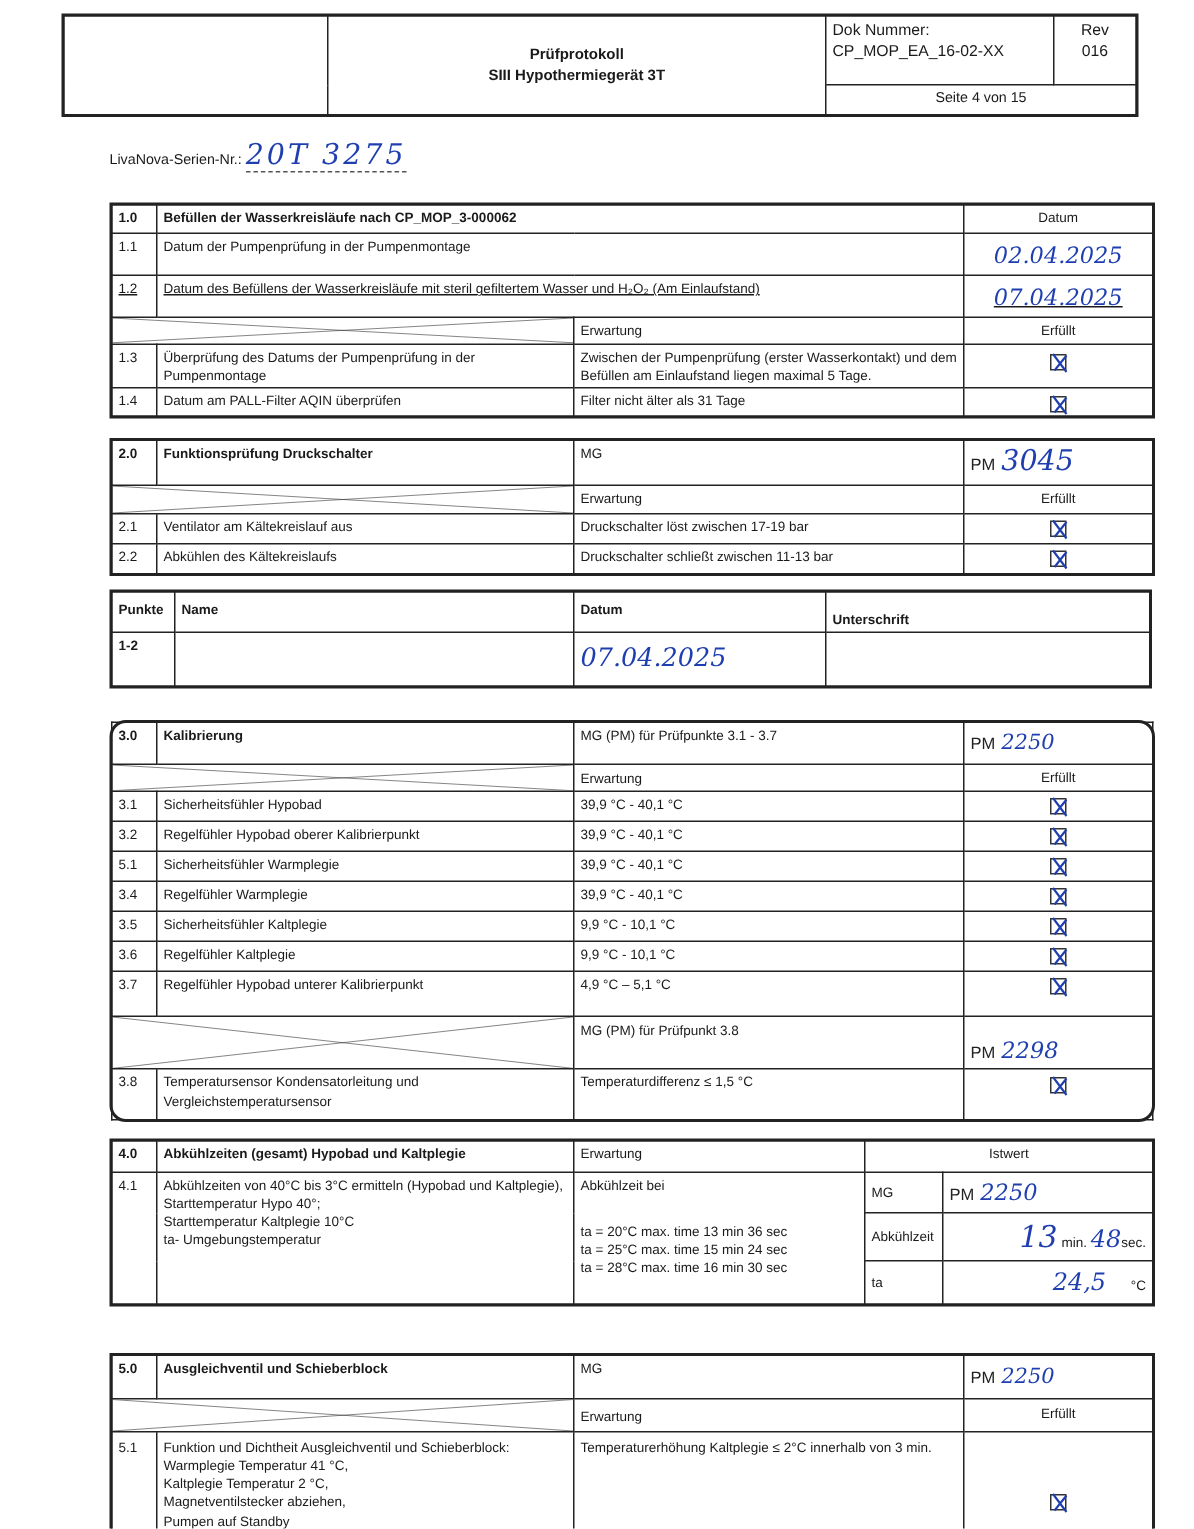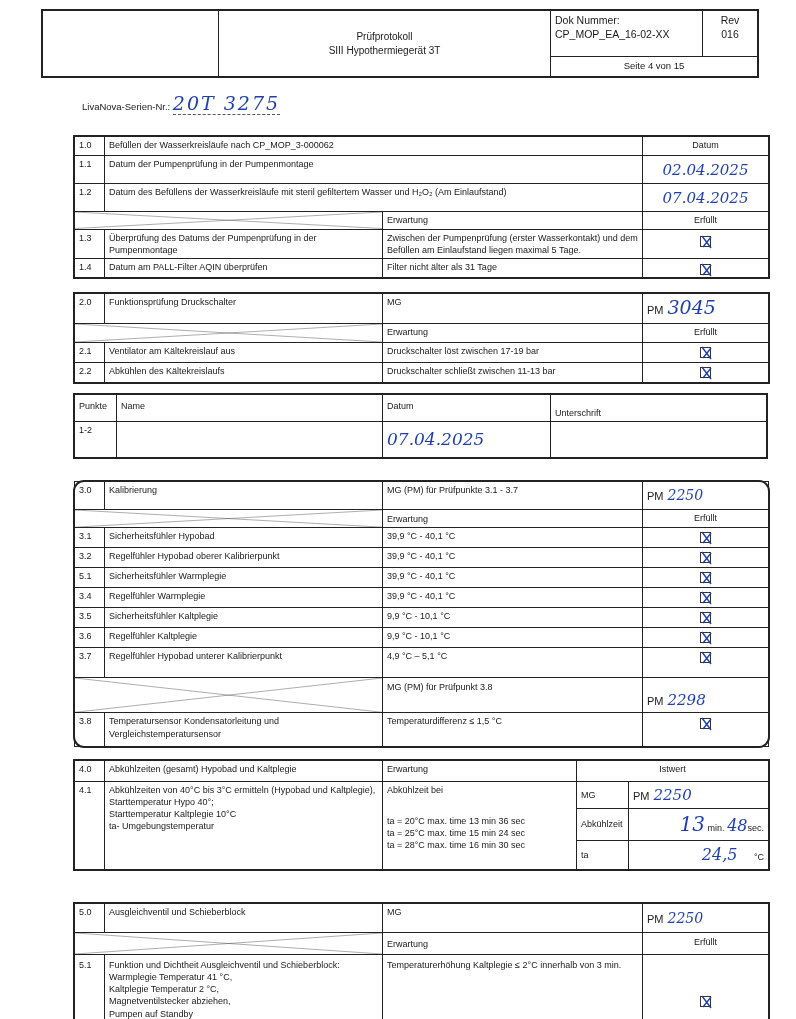--- a/index.html
+++ b/index.html
@@ -5,21 +5,21 @@
     * { box-sizing: border-box; }
     html, body { margin: 0; padding: 0; }
     body {
       width: 796px; height: 1019px; background: #ffffff; position: relative; overflow: hidden;
       font-family: "Liberation Sans", sans-serif; color: #1a1a1a;
     }
     .abs { position: absolute; }
     table { border-collapse: collapse; position: absolute; table-layout: fixed; }
     td { border: 1px solid #222; font-size: 9px; padding: 2px 4px; vertical-align: top; line-height: 1.35; }
     .outer { outline: 2px solid #222; outline-offset: -1px; }
-    .bold { font-weight: normal; }
+    .bold { font-weight: bold; }
     .center { text-align: center; }
     .hand { font-family: "DejaVu Serif", serif; font-style: italic; color: #1f3fb0; }
     .cross { position: relative; padding: 0; }
     .cross svg { position: absolute; left: 0; top: 0; width: 100%; height: 100%; }
     .chk { display: inline-block; width: 11px; height: 11px; border: 1px solid #333; position: relative; vertical-align: middle; }
     .chk svg { position: absolute; left: -2px; top: -3px; width: 15px; height: 16px; }
     .pm { font-size: 11px; color: #222; margin-right: 4px; }
   </style>
 </head>
 <body>
@@ -46,21 +46,21 @@
       <div>Rev</div>
       <div>016</div>
     </td>
   </tr>
   <tr style="height:20px;">
     <td colspan="2" class="center" style="vertical-align:middle;font-size:9.5px;">Seite 4 von 15</td>
   </tr>
 </tbody>
   </table>
 
-<div class="abs" style="left:82px;top:92px;font-size:9.5px;">
+<div class="abs" style="left:73px;top:92px;font-size:9.5px;">
   <span>LivaNova-Serien-Nr.:</span>
   <span class="hand" style="font-size:19px;letter-spacing:2px;border-bottom:1px dashed #555;">20T 3275</span>
 </div>
 
 <table class="outer" style="left:74px;top:136px;width:694px;height:142px;">
   <colgroup>
       <col style="width:30px">
       <col style="width:278px">
       <col style="width:260px">
       <col style="width:126px">
@@ -69,21 +69,21 @@
       <tr style="height:19px;">
     <td class="bold">1.0</td>
     <td colspan="2" class="bold">Befüllen der Wasserkreisläufe nach CP_MOP_3-000062</td>
     <td class="center">Datum</td>
   </tr>
   <tr style="height:27px;">
     <td>1.1</td>
     <td colspan="2">Datum der Pumpenprüfung in der Pumpenmontage</td>
     <td class="hand center" style="font-size:15px;padding-top:4px;">02.04.2025</td>
   </tr>
-  <tr style="height:27px;">
+  <tr style="height:27px;text-decoration:underline;">
     <td>1.2</td>
     <td colspan="2">Datum des Befüllens der Wasserkreisläufe mit steril gefiltertem Wasser und H₂O₂ (Am Einlaufstand)</td>
     <td class="hand center" style="font-size:15px;padding-top:4px;">07.04.2025</td>
   </tr>
   <tr style="height:17px;">
     <td colspan="2" class="cross">
       <svg viewBox="0 0 100 10" preserveAspectRatio="none">
             <line x1="0" y1="0" x2="100" y2="10" stroke="#333" stroke-width="0.4" vector-effect="non-scaling-stroke"></line>
             <line x1="0" y1="10" x2="100" y2="0" stroke="#333" stroke-width="0.4" vector-effect="non-scaling-stroke"></line>
           </svg>

